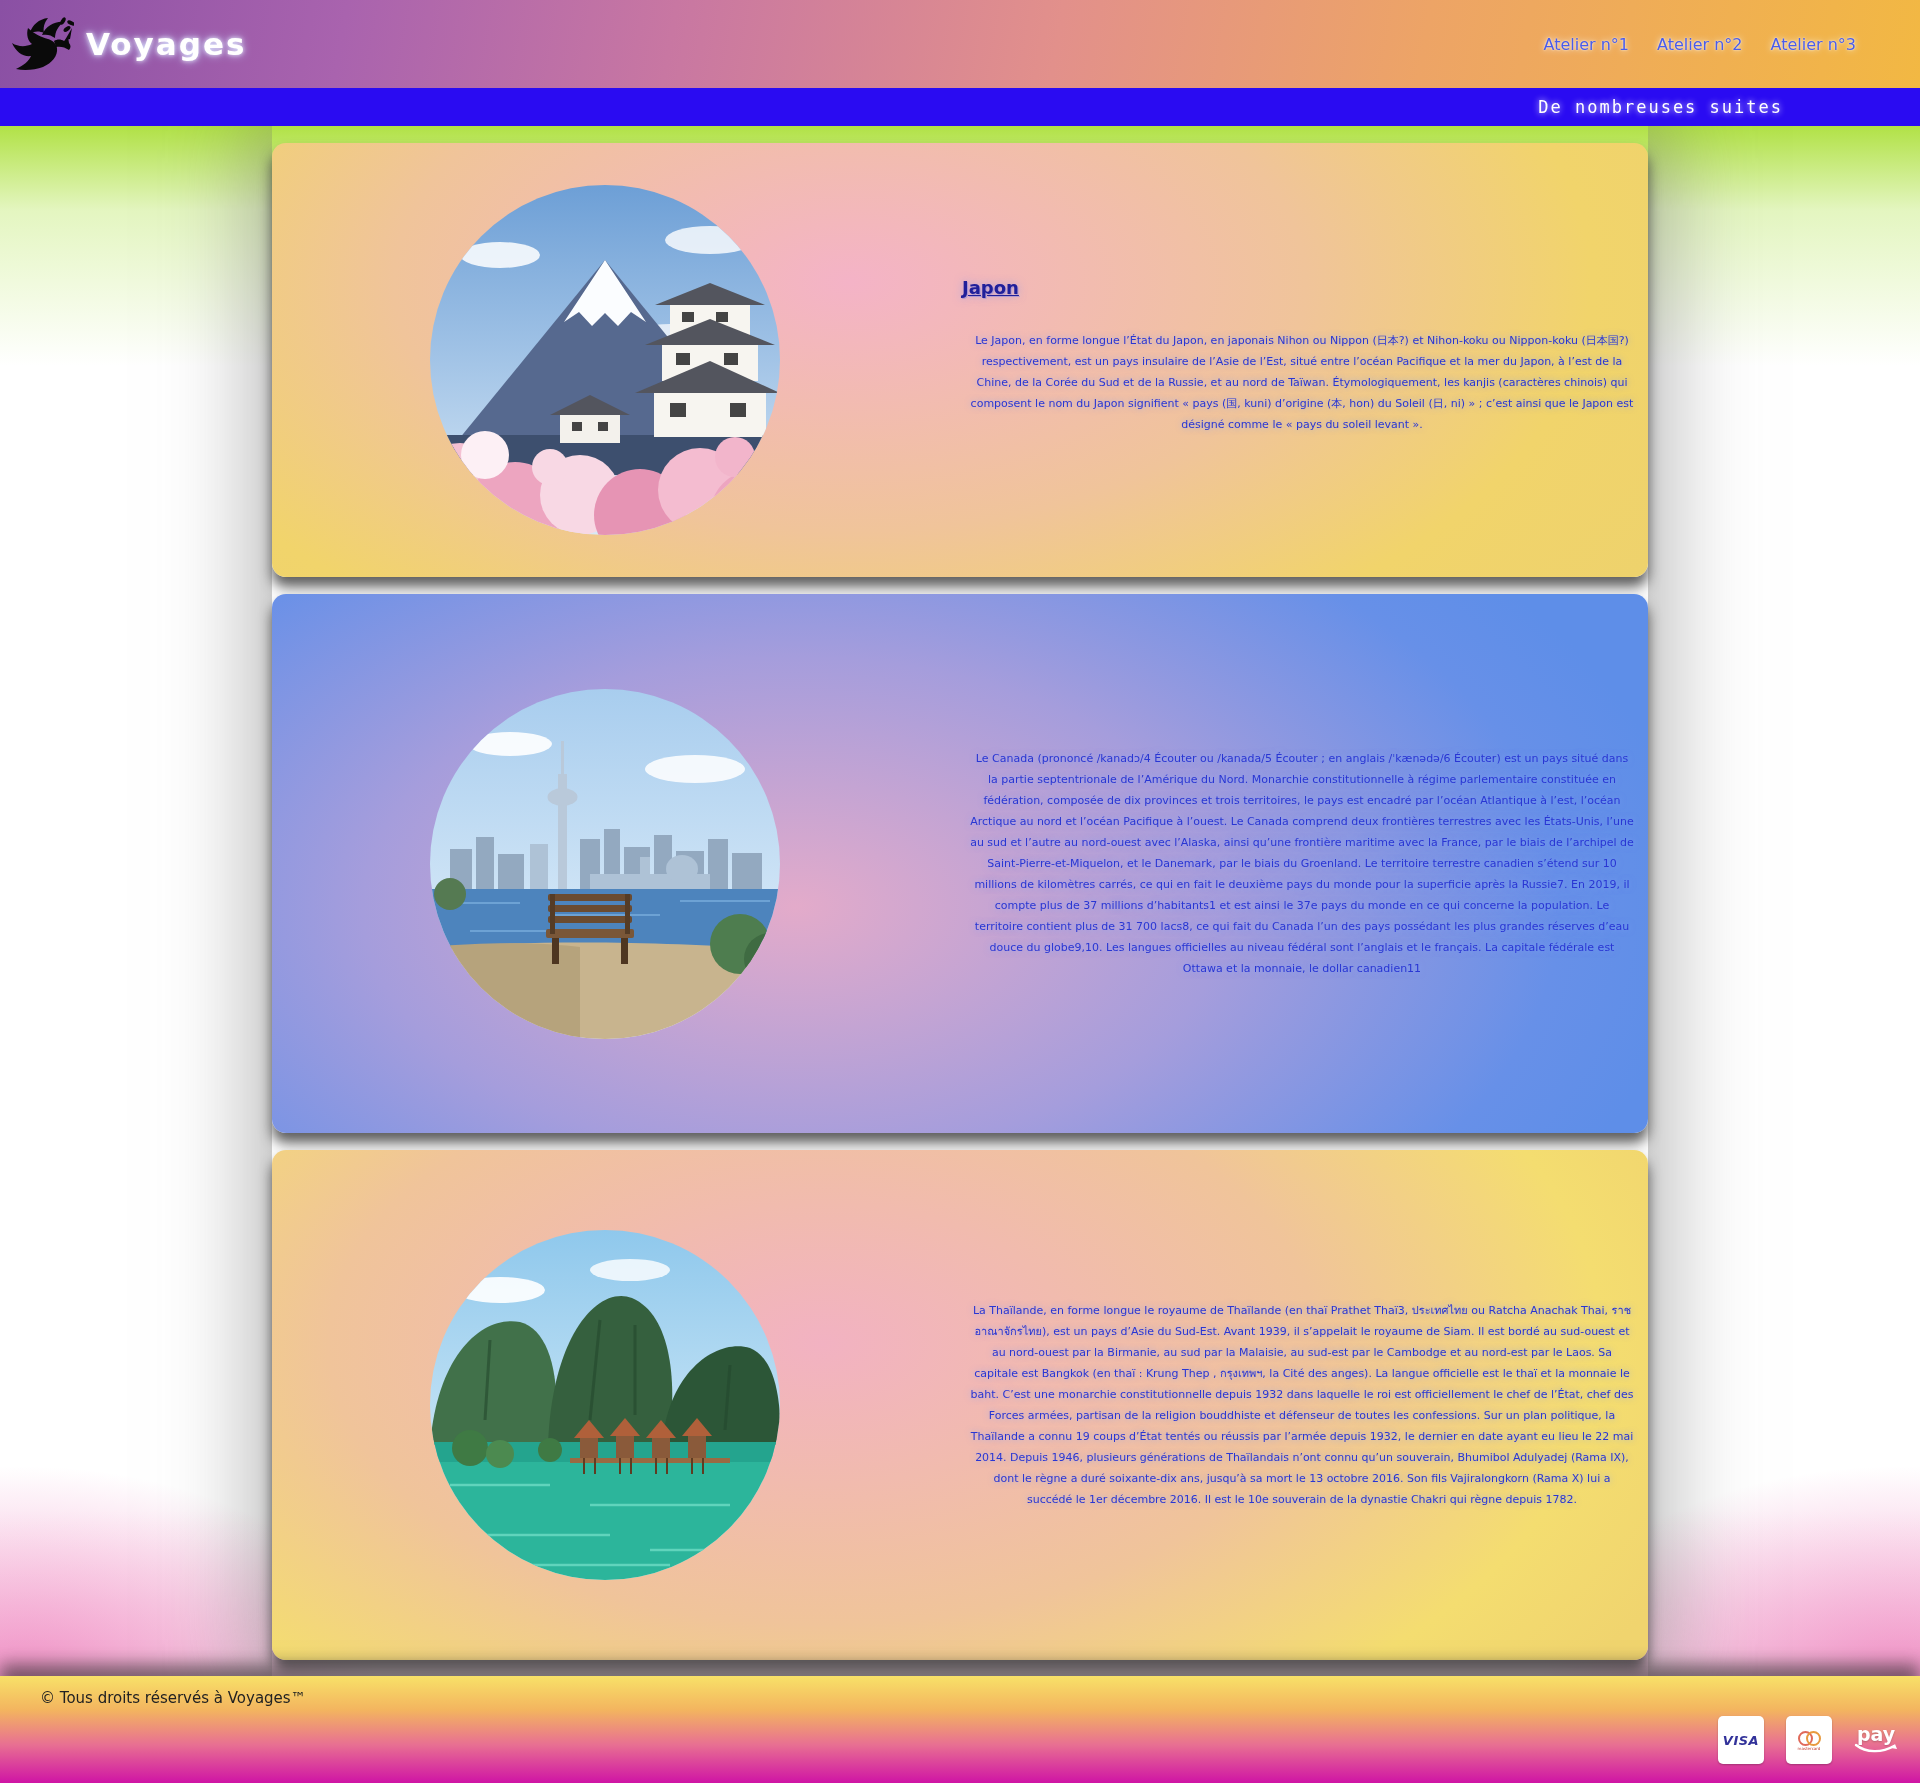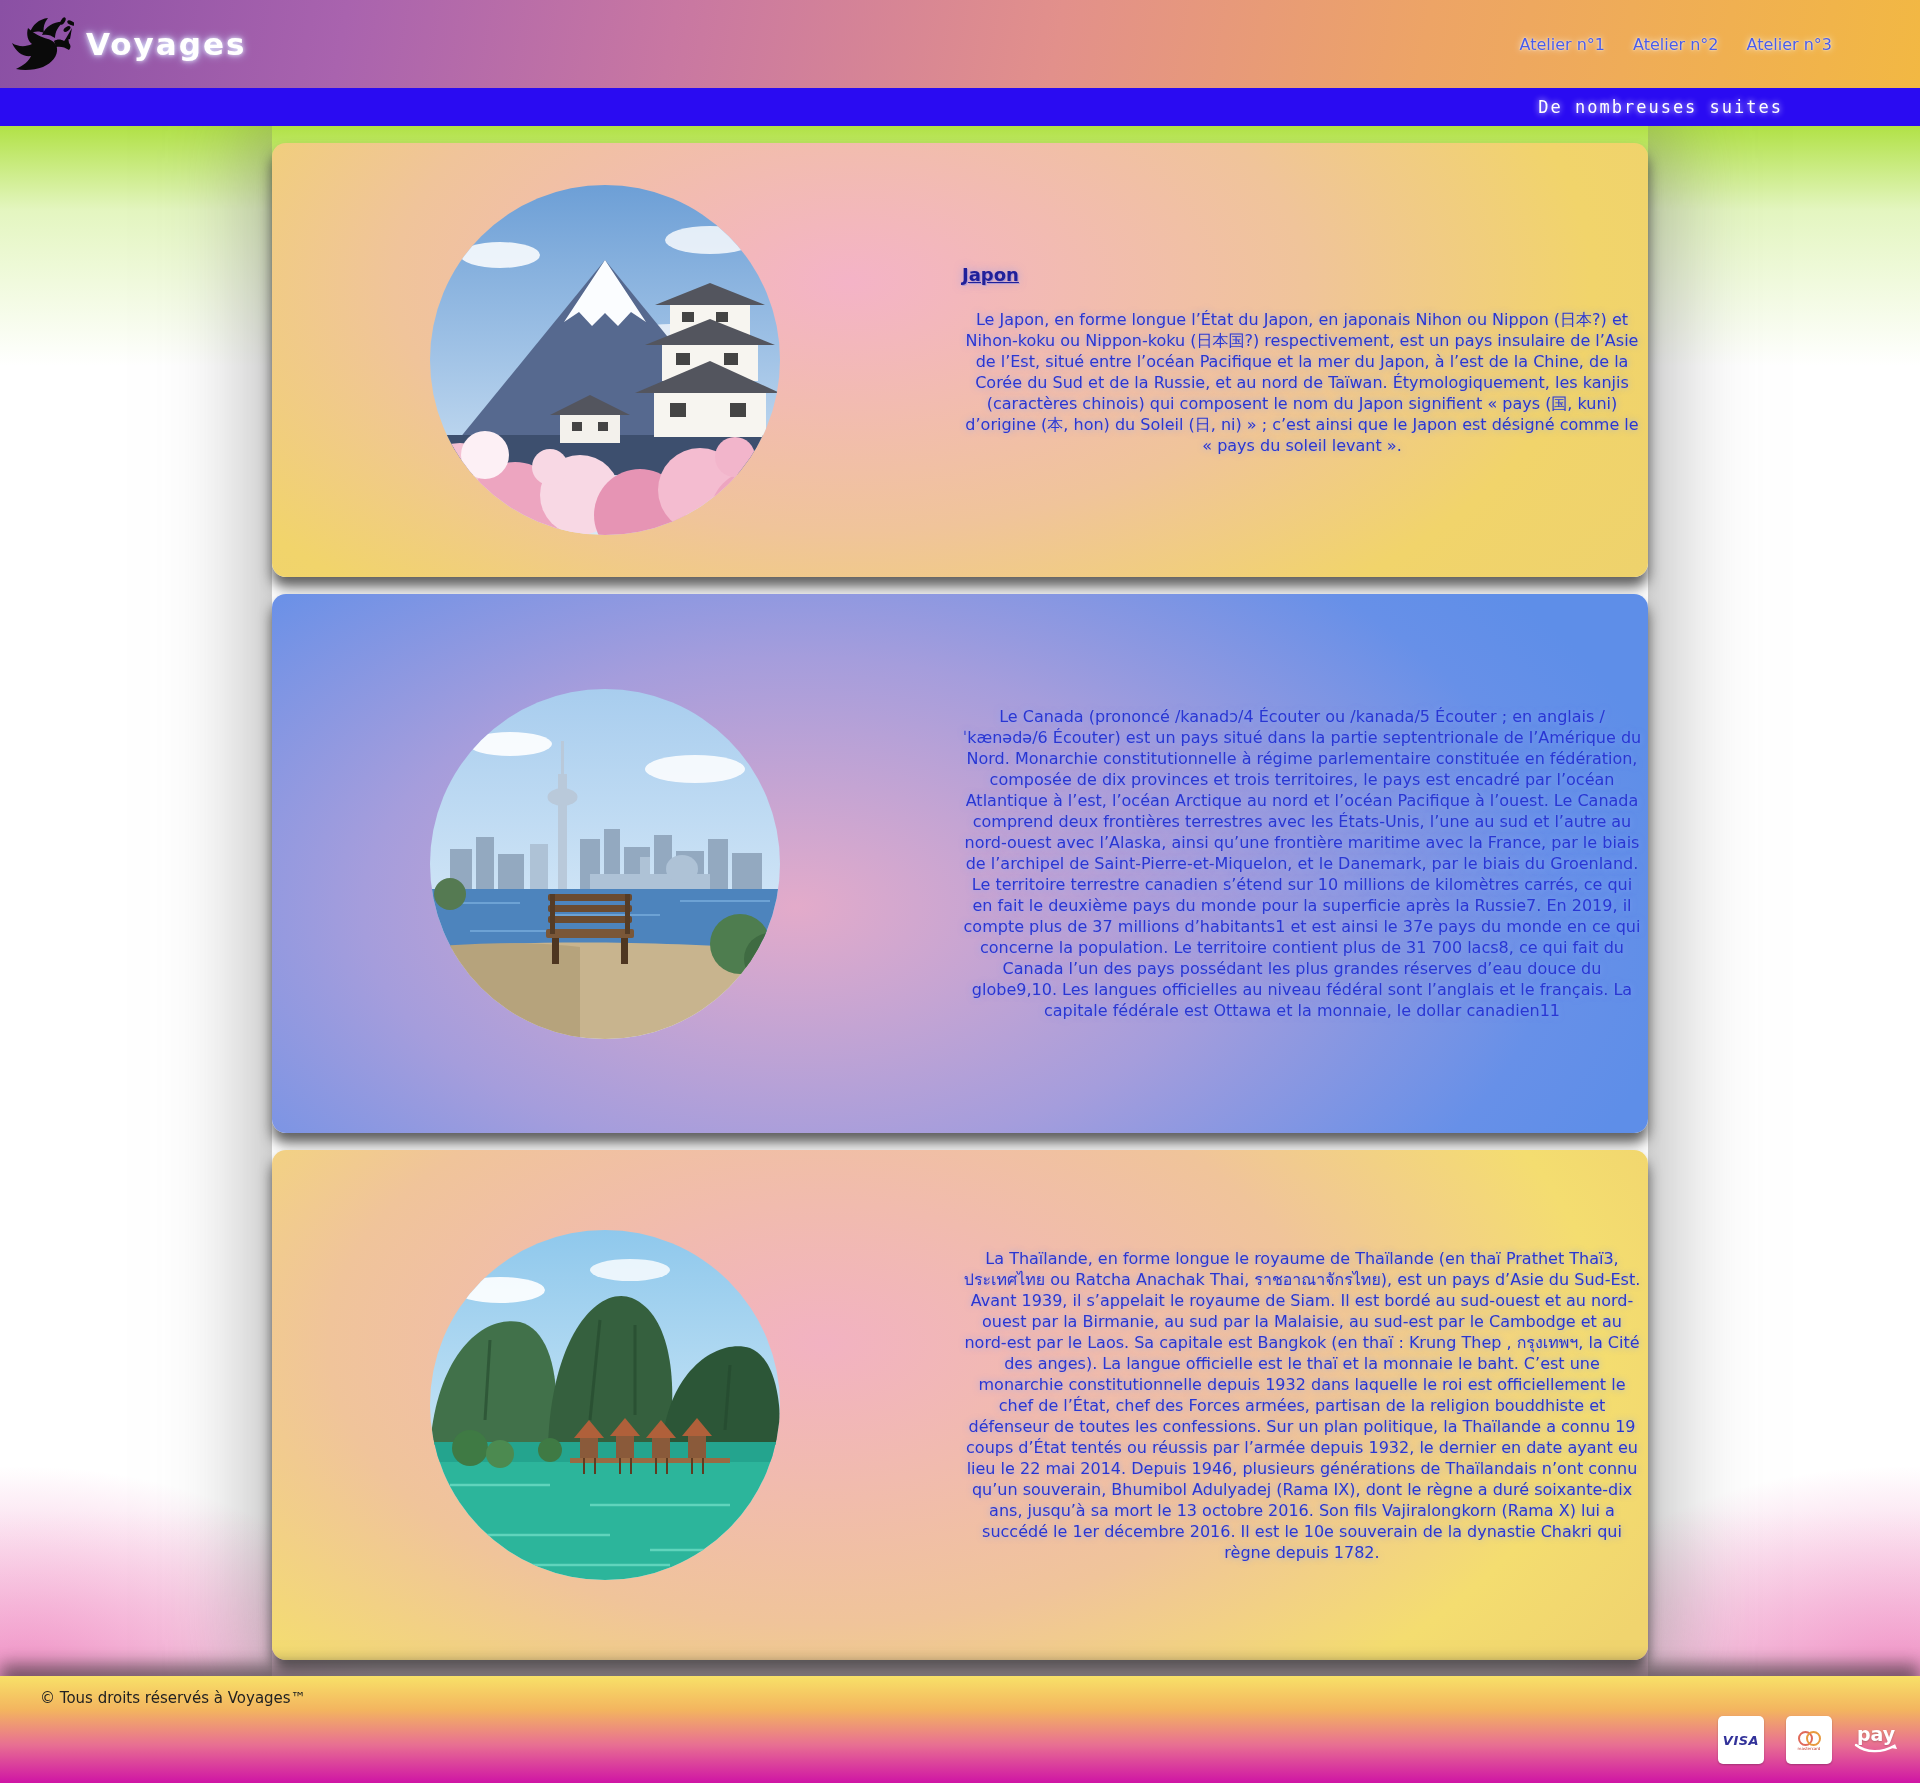--- a/index.html
+++ b/index.html
@@ -16,21 +16,21 @@
     height:88px;
     display:flex;align-items:center;
     background:linear-gradient(100deg,#8a50a4 0%,#a963ae 18%,#c877a2 35%,#e2908b 55%,#eda466 74%,#f2b843 100%);
   }
   .brand{display:flex;align-items:center;margin-left:8px;}
   .brand svg{display:block;}
   .brand-title{
     margin-left:12px;color:#ffffff;font-size:31px;font-weight:bold;letter-spacing:2px;
     text-shadow:0 0 10px rgba(200,215,255,.95),0 0 4px rgba(255,255,255,.8);
   }
-  .main-nav{margin-left:auto;padding-right:88px;display:flex;gap:28px;}
+  .main-nav{margin-left:auto;padding-right:64px;display:flex;gap:28px;}
   .main-nav a{
     text-decoration:none;font-size:16px;color:#4a5cea;
     text-shadow:0 0 7px rgba(255,255,255,.95),0 0 2px rgba(255,255,255,.9);
     cursor:pointer;white-space:nowrap;
   }
   
   .banner-bar{
     position:relative;z-index:3;
     height:38px;line-height:38px;
     background:#2a0bf2;
@@ -82,22 +82,22 @@
     display:flex;flex-direction:column;justify-content:center;
     box-sizing:border-box;
   }
   .card-title{
     margin:0 0 24px 0;
     font-size:18px;font-weight:bold;color:#20209a;
     text-shadow:1px 1px 0 rgba(90,110,230,.35),0 0 8px rgba(120,150,255,.55);
   }
   .underlined{text-decoration:underline;}
   .card-paragraph{
-    margin:0;text-align:center;
-    font-size:16px;line-height:21px;color:#2936d3;
+    margin:8px;text-align:center;
+    font-size:11px;line-height:21px;color:#2936d3;
     text-shadow:0 0 6px rgba(135,165,255,.75);
   }
   
   .site-footer{
     position:relative;z-index:2;
     height:107px;
     background:linear-gradient(180deg,#f8e168 0%,#f3b45f 32%,#e87092 64%,#cf14a5 100%);
     box-shadow:0 -12px 16px rgba(45,45,45,.6);
   }
   .copyright{

